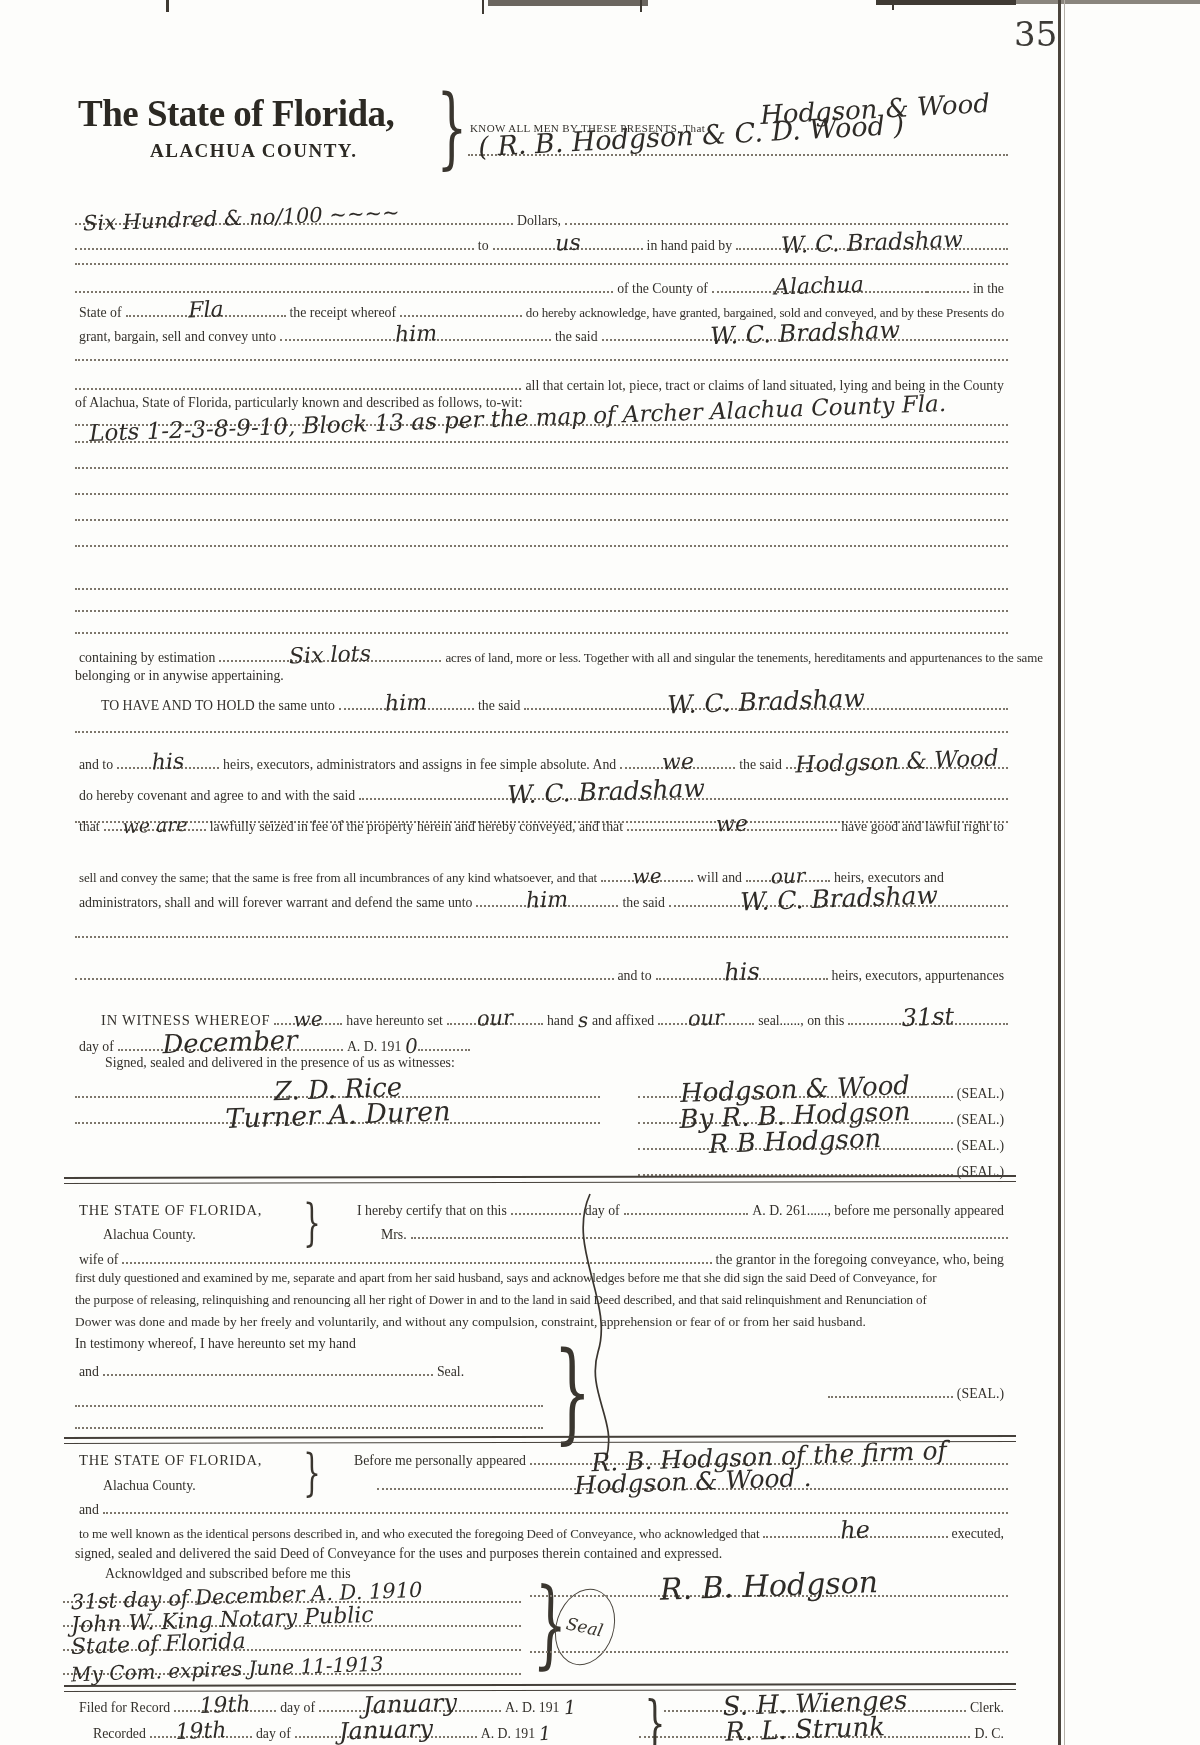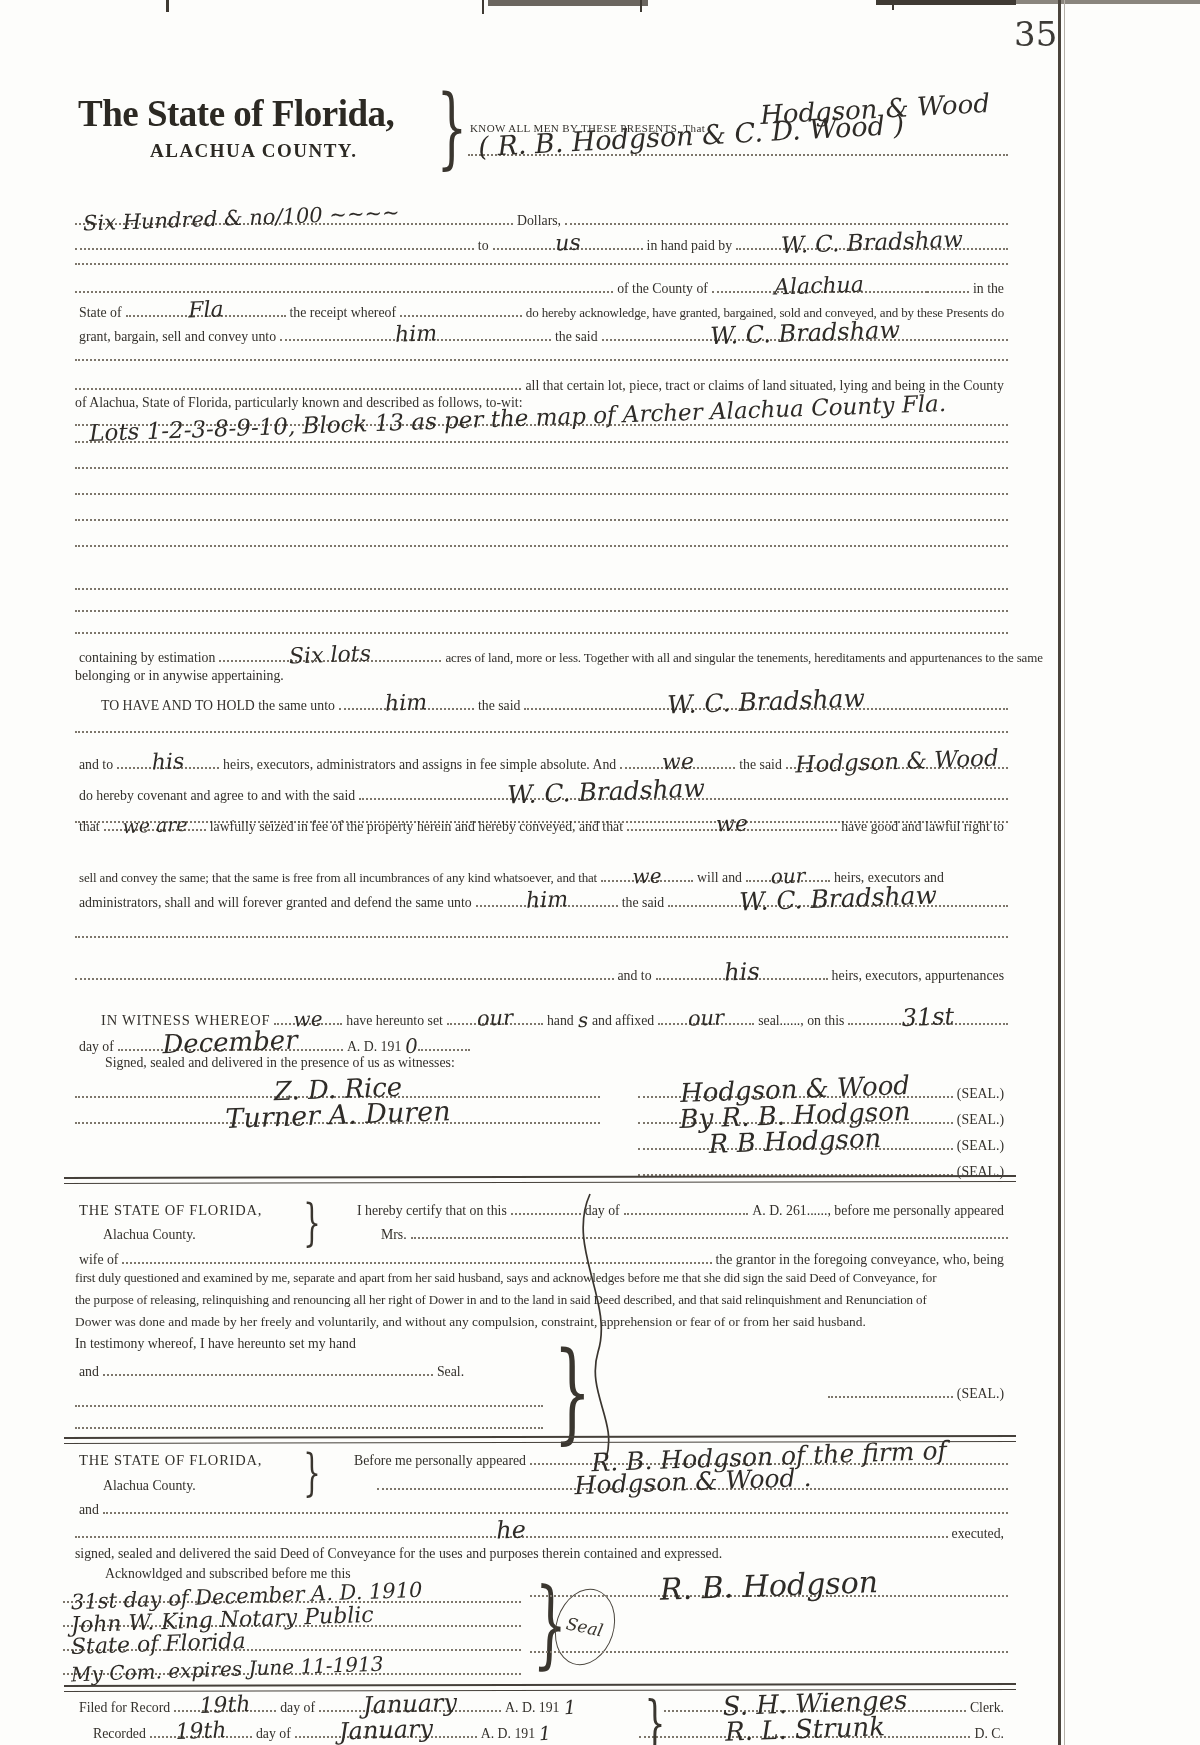--- a/index.html
+++ b/index.html
@@ -208,21 +208,21 @@
     <span class="f" style="flex:0 0 92px">
         <i class="hw s20">we</i>
       </span>
     <span class="p">will and</span>
     <span class="f" style="flex:0 0 84px">
         <i class="hw s20">our</i>
       </span>
     <span class="p">heirs, executors and</span>
   </div>
   <div class="row" style="top:895px">
-    <span class="p">administrators, shall and will forever granted and defend the same unto</span>
+    <span class="p">administrators, shall and will forever warrant and defend the same unto</span>
     <span class="f" style="flex:0 0 142px">
         <i class="hw s22">him</i>
       </span>
     <span class="p">the said</span>
     <span class="f">
         <i class="hw s25">W. C. Bradshaw</i>
       </span>
   </div>
   <div class="row" style="top:933px">
       <span class="f"></span>
@@ -367,20 +367,21 @@
     <span class="sp" style="flex:0 0 86px"></span>
     <span class="f">
         <i class="hw s25">Hodgson &amp; Wood .</i>
       </span>
   </div>
   <div class="row" style="top:1502px">
     <span class="p">and</span>
     <span class="f"></span>
   </div>
   <div class="row" style="top:1526px">
+    <span class="p tight">to me well known as the identical persons described in, and who executed the foregoing Deed of Conveyance, who acknowledged that</span>
     <span class="f">
         <i class="hw s24">he</i>
       </span>
     <span class="p">executed,</span>
   </div>
   <div class="abs" style="top:1546px;left:75px;font-size:13.8px">signed, sealed and delivered the said Deed of Conveyance for the uses and purposes therein contained and expressed.</div>
   <div class="abs" style="top:1566px;left:105px;font-size:13.8px">Acknowldged and subscribed before me this</div>
 
   <div class="row" style="top:1598px;left:63px;width:458px;right:auto">
     <span class="f">

